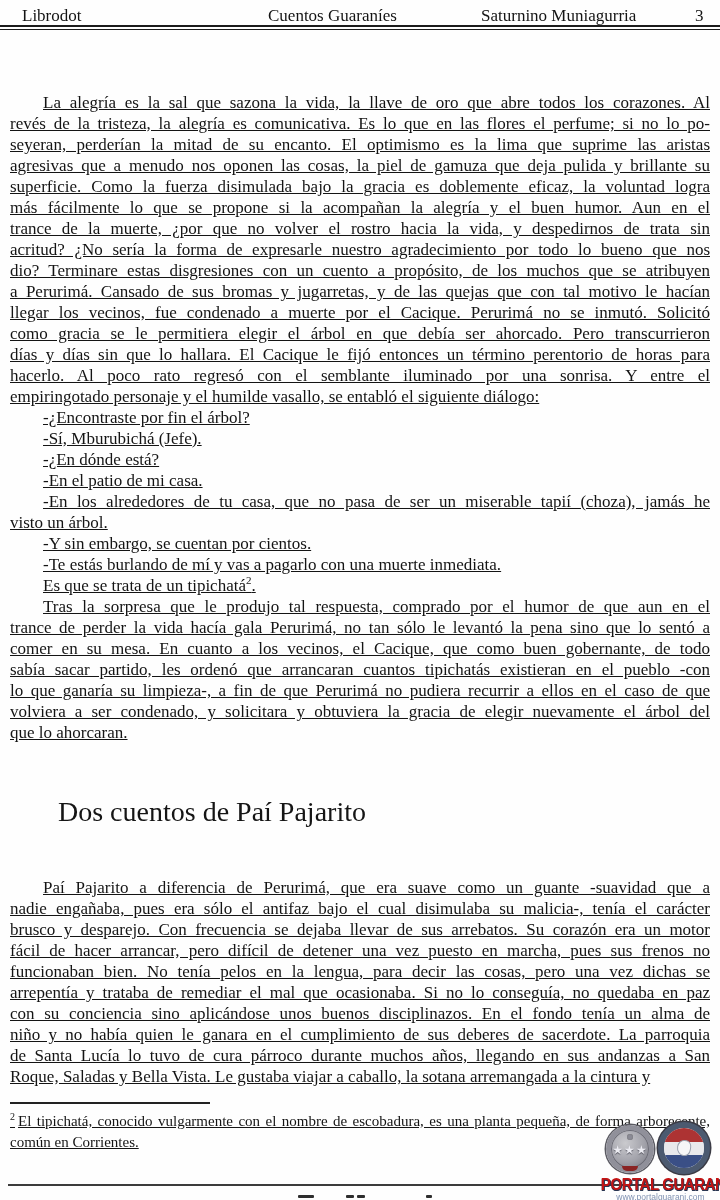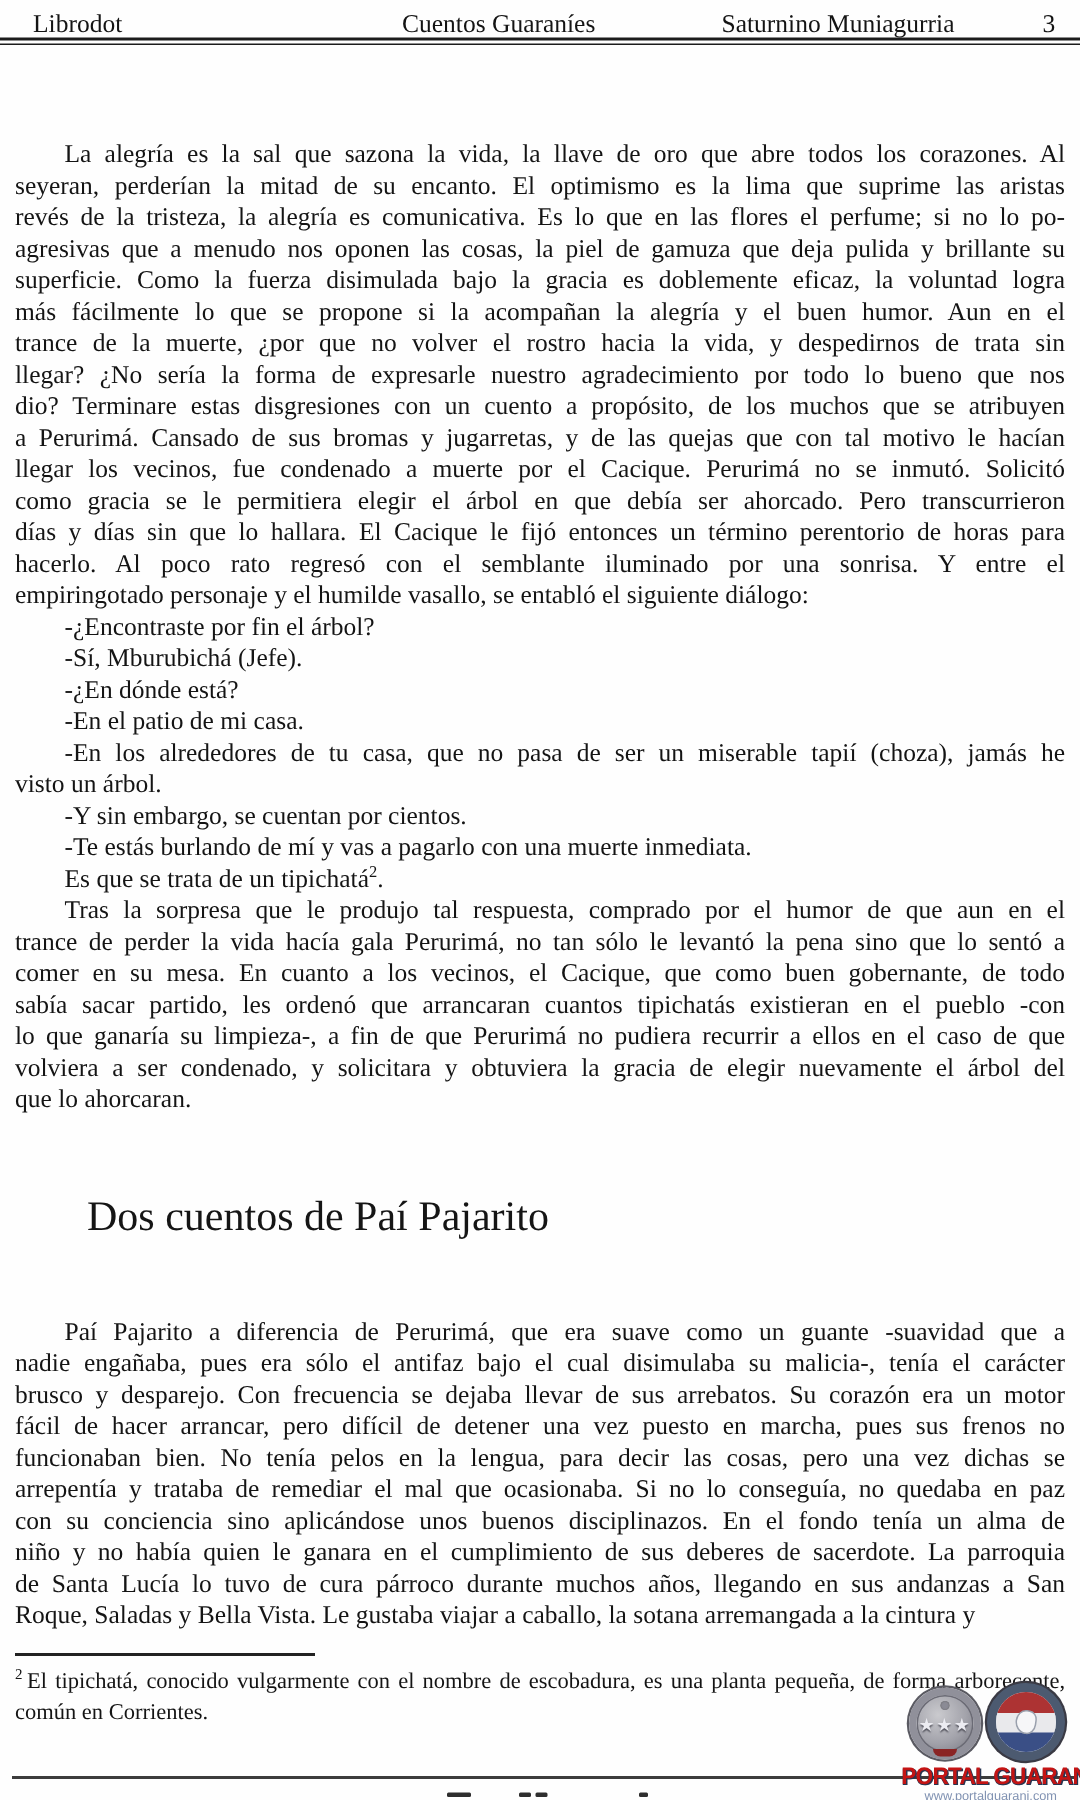--- a/index.html
+++ b/index.html
@@ -14,21 +14,21 @@
   .hdr-center { left:268px; }
   .hdr-author { left:481px; }
   .hdr-num    { left:695px; }
   .hdr-rule { position:absolute; top:25px; left:0; right:0; height:5px;
               border-top:2.5px solid #1c1c1c; border-bottom:1.5px solid #1c1c1c; }
 
   
   .text-col { position:absolute; left:10px; width:700px; font-size:17px; line-height:21px; }
   #main-text { top:92px; }
   #para3 { top:877px; }
-  .ln { height:21px; overflow:hidden; white-space:normal; }
+  .ln { height:21px; overflow:hidden; white-space:normal;text-decoration:underline; }
   .just { text-align:justify; text-align-last:justify; }
   .last { text-align:left; }
   .ind { padding-left:33px; }
   .ln sup { font-size:11px; line-height:0; }
 
   
   .section-heading { position:absolute; top:792px; left:58px; font-size:28px; font-weight:normal; line-height:40px; white-space:nowrap; color:#151515; }
 
   
   .fn-sep { position:absolute; top:1102px; left:10px; width:200px; border-top:2px solid #222; }
@@ -79,27 +79,27 @@
     <span class="hdr-left">Librodot</span>
     <span class="hdr-center">Cuentos Guaraníes</span>
     <span class="hdr-author">Saturnino Muniagurria</span>
     <span class="hdr-num">3</span>
   </div>
   <div class="hdr-rule"></div>
 
   <div id="main-text" class="text-col">
     <div>
         <div class="ln ind just">La alegría es la sal que sazona la vida, la llave de oro que abre todos los corazones. Al</div>
+        <div class="ln just">revés de la tristeza, la alegría es comunicativa. Es lo que en las flores el perfume; si no lo po-</div>
         <div class="ln just">seyeran, perderían la mitad de su encanto. El optimismo es la lima que suprime las aristas</div>
-        <div class="ln just">revés de la tristeza, la alegría es comunicativa. Es lo que en las flores el perfume; si no lo po-</div>
         <div class="ln just">agresivas que a menudo nos oponen las cosas, la piel de gamuza que deja pulida y brillante su</div>
         <div class="ln just">superficie. Como la fuerza disimulada bajo la gracia es doblemente eficaz, la voluntad logra</div>
         <div class="ln just">más fácilmente lo que se propone si la acompañan la alegría y el buen humor. Aun en el</div>
         <div class="ln just">trance de la muerte, ¿por que no volver el rostro hacia la vida, y despedirnos de trata sin</div>
-        <div class="ln just">llegar? ¿No sería la forma de expresarle nuestro agradecimiento por todo lo bueno que nos</div>
+        <div class="ln just">acritud? ¿No sería la forma de expresarle nuestro agradecimiento por todo lo bueno que nos</div>
         <div class="ln just">dio? Terminare estas disgresiones con un cuento a propósito, de los muchos que se atribuyen</div>
         <div class="ln just">a Perurimá. Cansado de sus bromas y jugarretas, y de las quejas que con tal motivo le hacían</div>
         <div class="ln just">llegar los vecinos, fue condenado a muerte por el Cacique. Perurimá no se inmutó. Solicitó</div>
         <div class="ln just">como gracia se le permitiera elegir el árbol en que debía ser ahorcado. Pero transcurrieron</div>
         <div class="ln just">días y días sin que lo hallara. El Cacique le fijó entonces un término perentorio de horas para</div>
         <div class="ln just">hacerlo. Al poco rato regresó con el semblante iluminado por una sonrisa. Y entre el</div>
         <div class="ln last">empiringotado personaje y el humilde vasallo, se entabló el siguiente diálogo:</div>
       </div>
     <div>
         <div class="ln ind last">-¿Encontraste por fin el árbol?</div>

